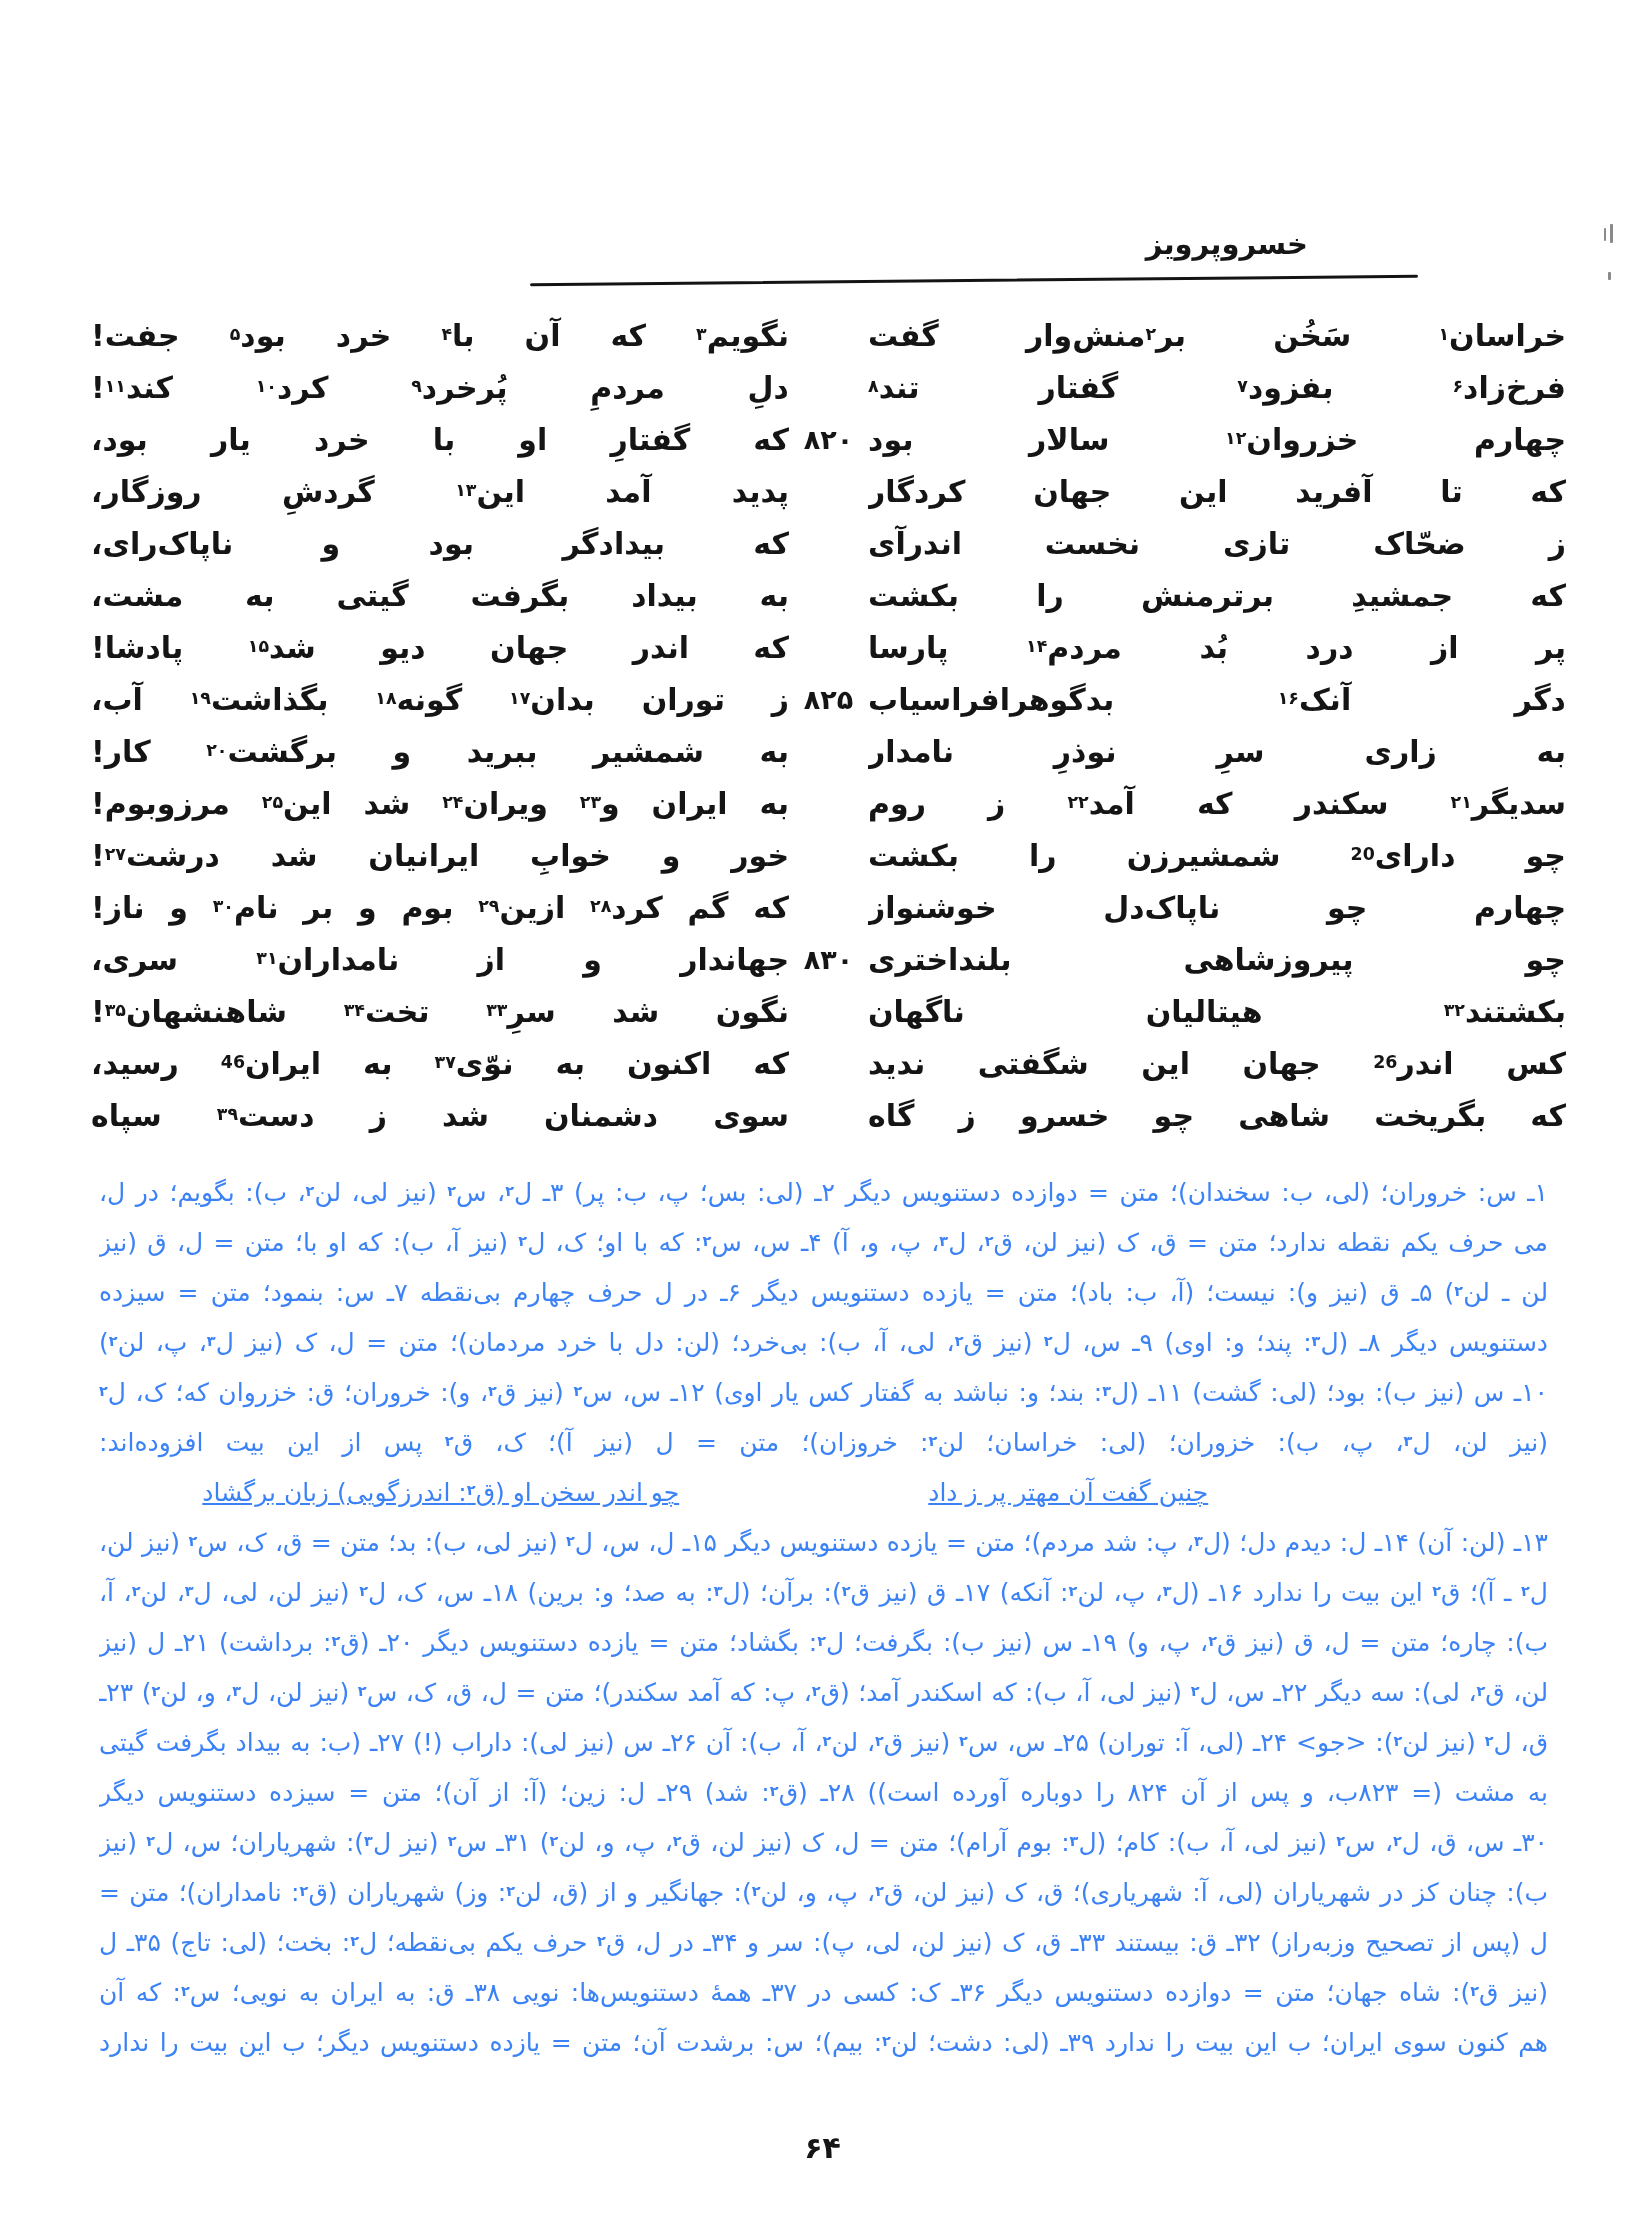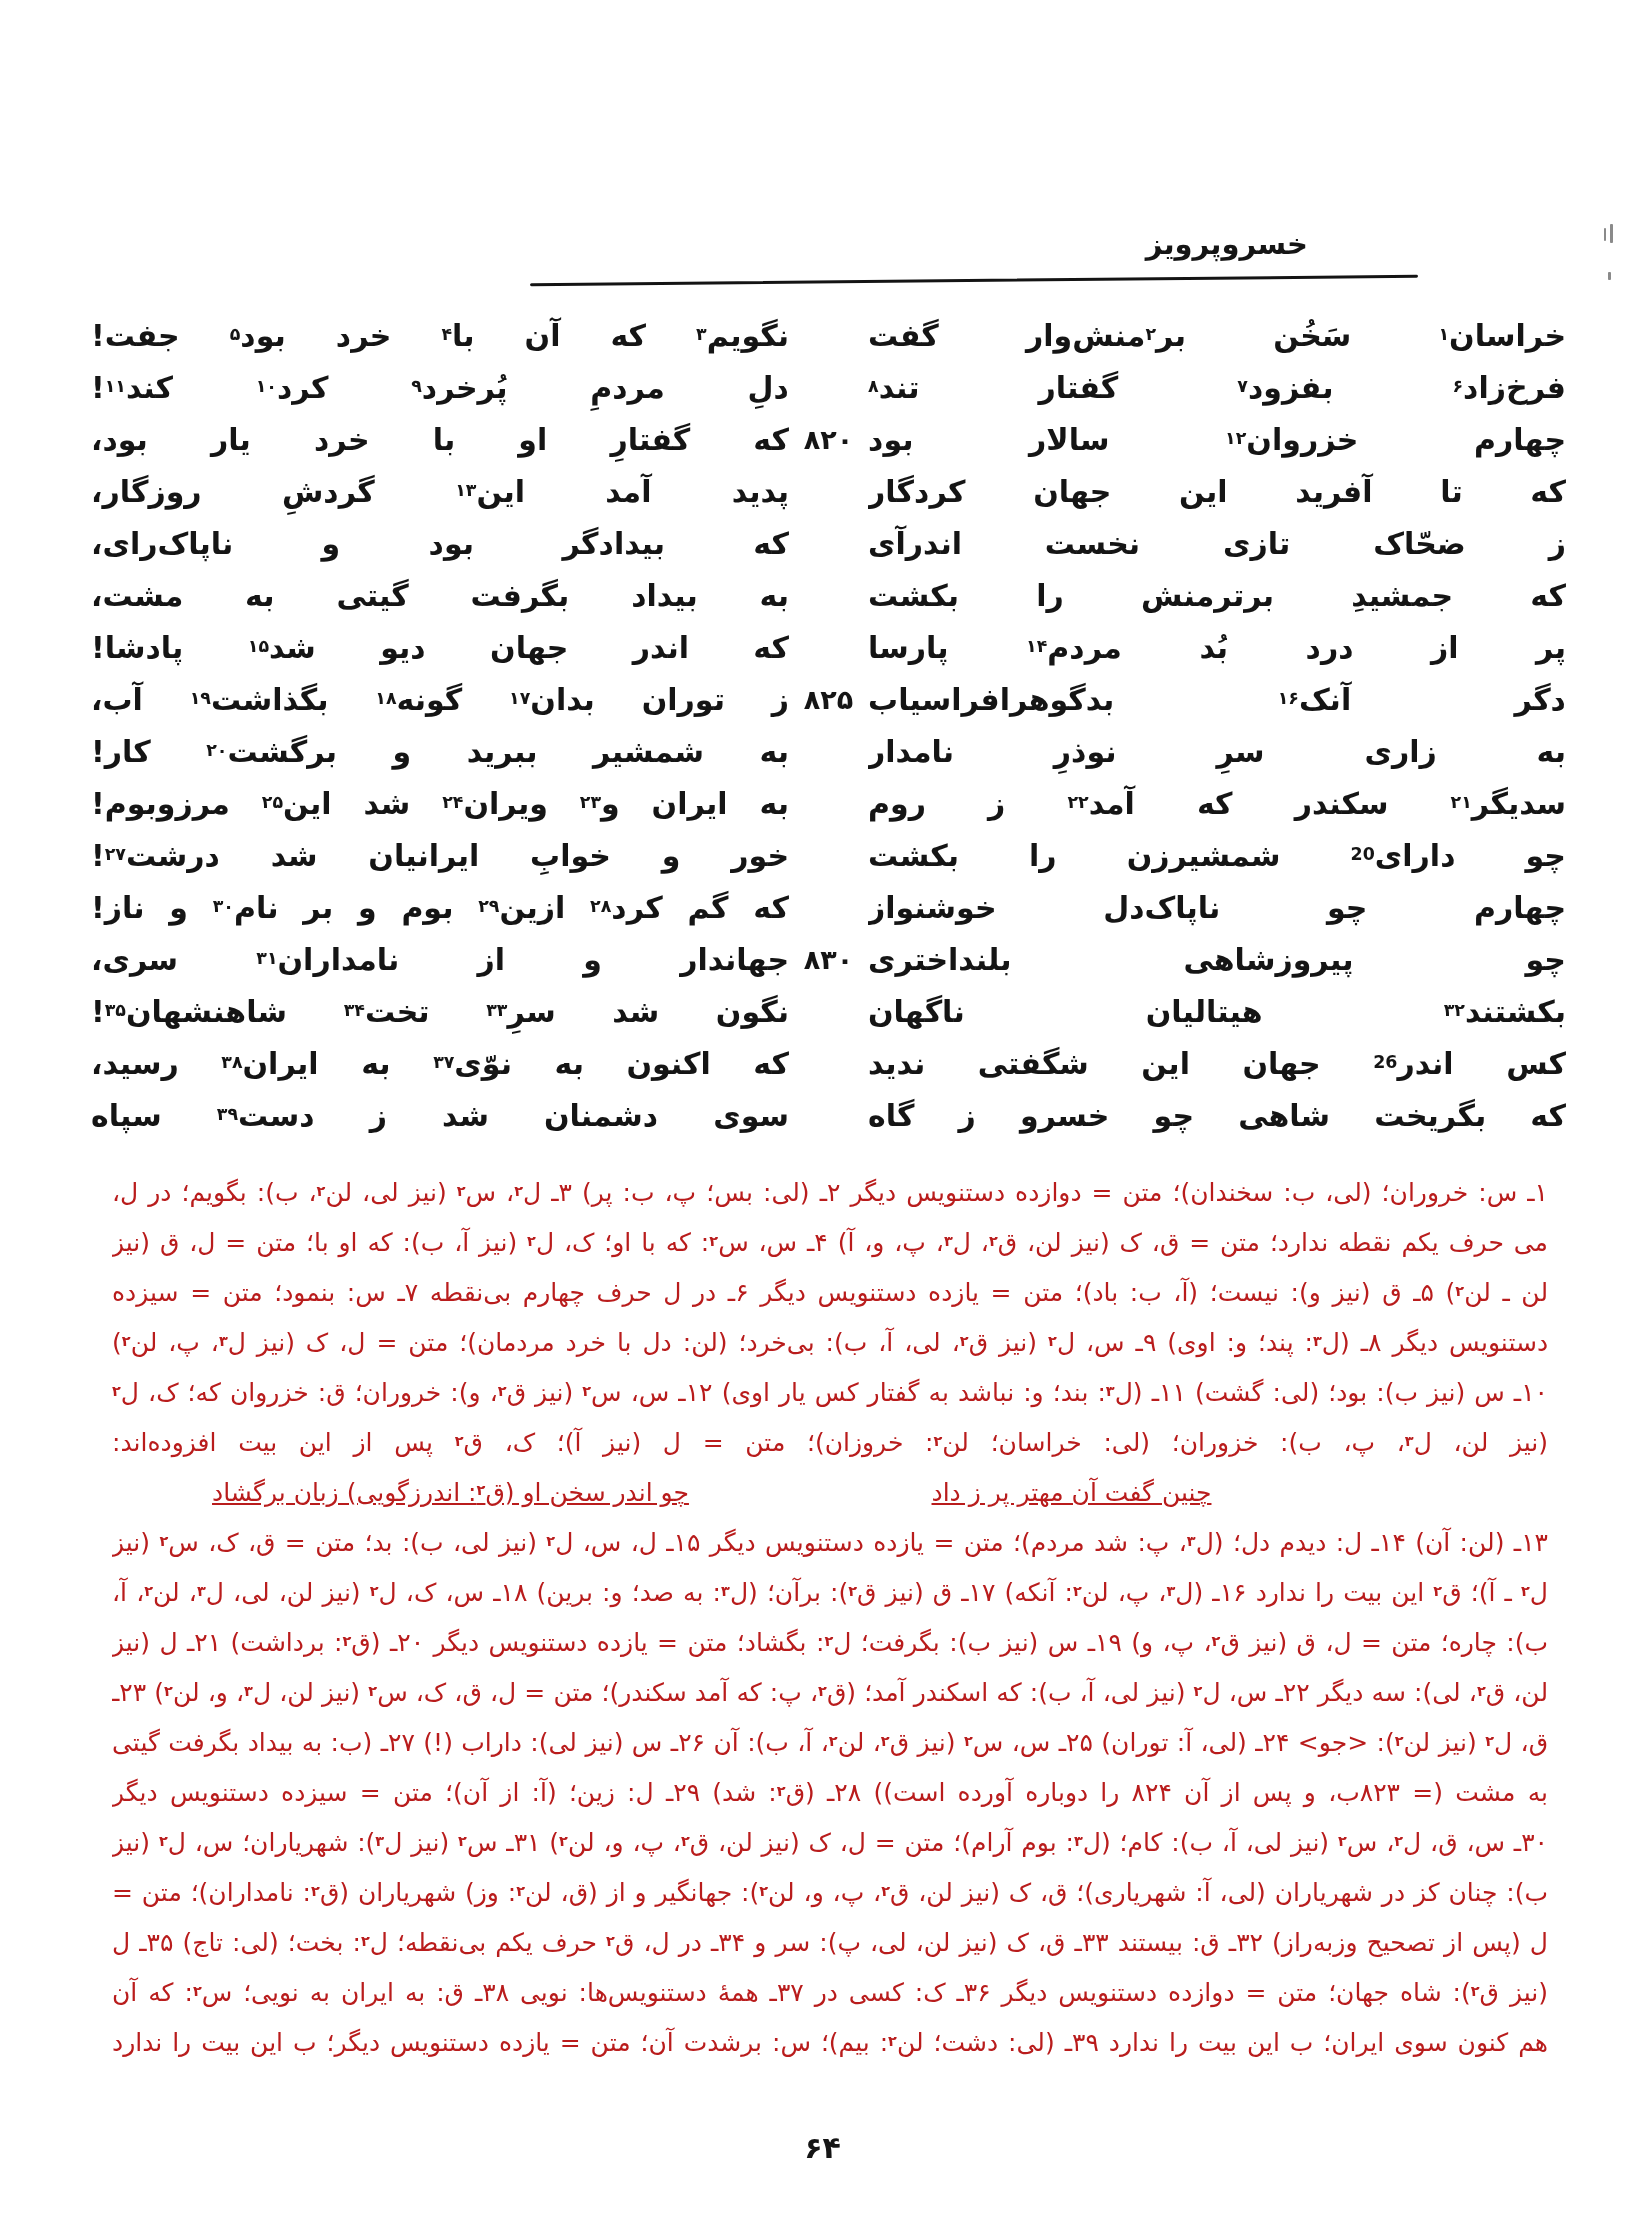--- a/index.html
+++ b/index.html
@@ -33,21 +33,21 @@
   .hemi-a{width:698px;}
   .hemi-b{flex:1;}
   .vnum{
     width:79px;font-size:27px;font-weight:bold;line-height:52px;
     text-align:center;flex:none;
   }
   sup{font-size:0.58em;font-weight:bold;line-height:0;vertical-align:6.5px;}
   
   .footnotes{
     position:absolute;top:1168px;right:98px;left:100px;
-    font-size:25px;line-height:50px;color:#b91c1c;margin-left:13px;
+    font-size:25px;line-height:50px;color:#3b82f6;
   }
   .fn-line{
     height:50px;text-align:justify;text-align-last:justify;overflow:hidden;
   }
   .fn-line sup{vertical-align:5.5px;}
   .fn-verse{display:flex;height:50px;}
   .fn-verse .vh{flex:1;text-align:center;text-align-last:center;text-decoration:underline;}
   .fn-verse .vh-a{padding-right:166px;}
   .fn-verse .vh-b{padding-left:28px;}
   
@@ -134,21 +134,21 @@
       <div class="hemi hemi-b">جهاندار و از نامداران<sup>۳۱</sup> سری،</div>
     </div>
     <div class="bayt">
       <div class="hemi hemi-a">بکشتند<sup>۳۲</sup> هیتالیان ناگهان</div>
       <div class="vnum"></div>
       <div class="hemi hemi-b">نگون شد سرِ<sup>۳۳</sup> تخت<sup>۳۴</sup> شاهنشهان<sup>۳۵</sup>!</div>
     </div>
     <div class="bayt">
       <div class="hemi hemi-a">کس اندر<sup>26</sup> جهان این شگفتی ندید</div>
       <div class="vnum"></div>
-      <div class="hemi hemi-b">که اکنون به نوّی<sup>۳۷</sup> به ایران<sup>۳۸</sup> رسید،</div>
+      <div class="hemi hemi-b">که اکنون به نوّی<sup>۳۷</sup> به ایران<sup>46</sup> رسید،</div>
     </div>
     <div class="bayt">
       <div class="hemi hemi-a">که بگریخت شاهی چو خسرو ز گاه</div>
       <div class="vnum"></div>
       <div class="hemi hemi-b">سوی دشمنان شد ز دست<sup>۳۹</sup> سپاه</div>
     </div>
   </div>
 
   <div class="footnotes">
     <div class="fn-line">۱ـ س: خروران؛ (لی، ب: سخندان)؛ متن = دوازده دستنویس دیگر ۲ـ (لی: بس؛ پ، ب: پر) ۳ـ ل<sup>۲</sup>، س<sup>۲</sup> (نیز لی، لن<sup>۲</sup>، ب): بگویم؛ در ل،</div>

